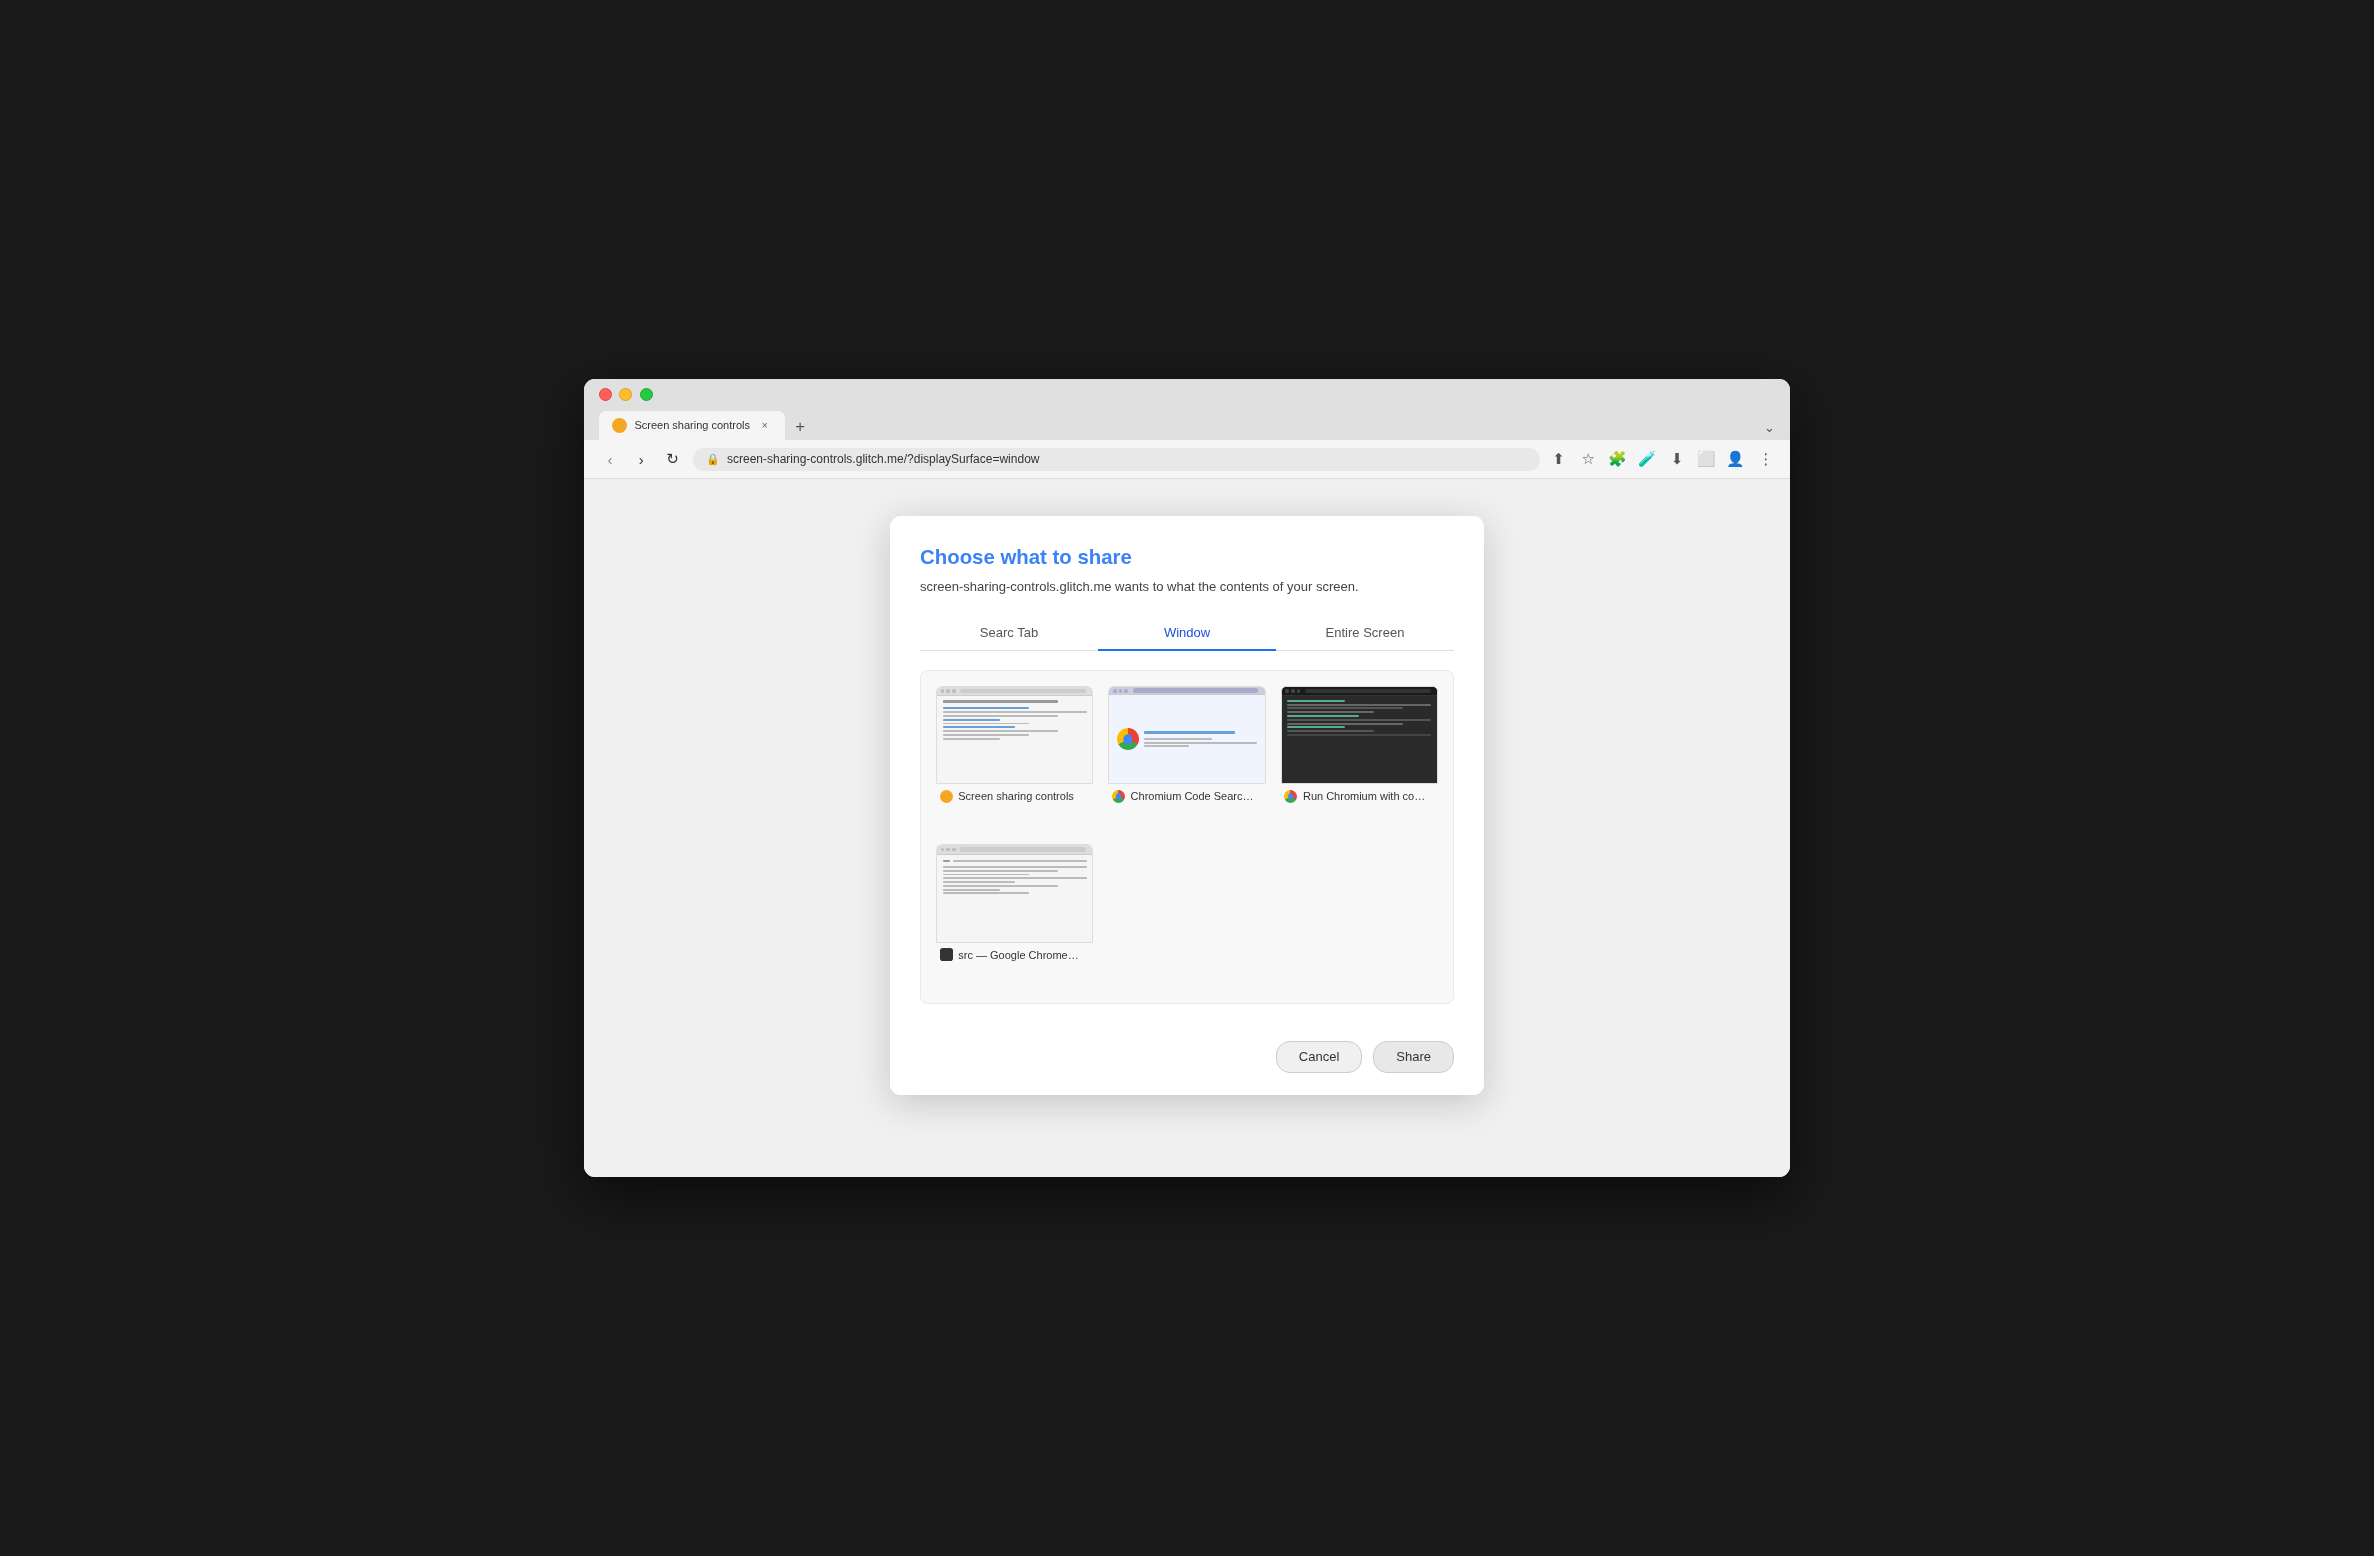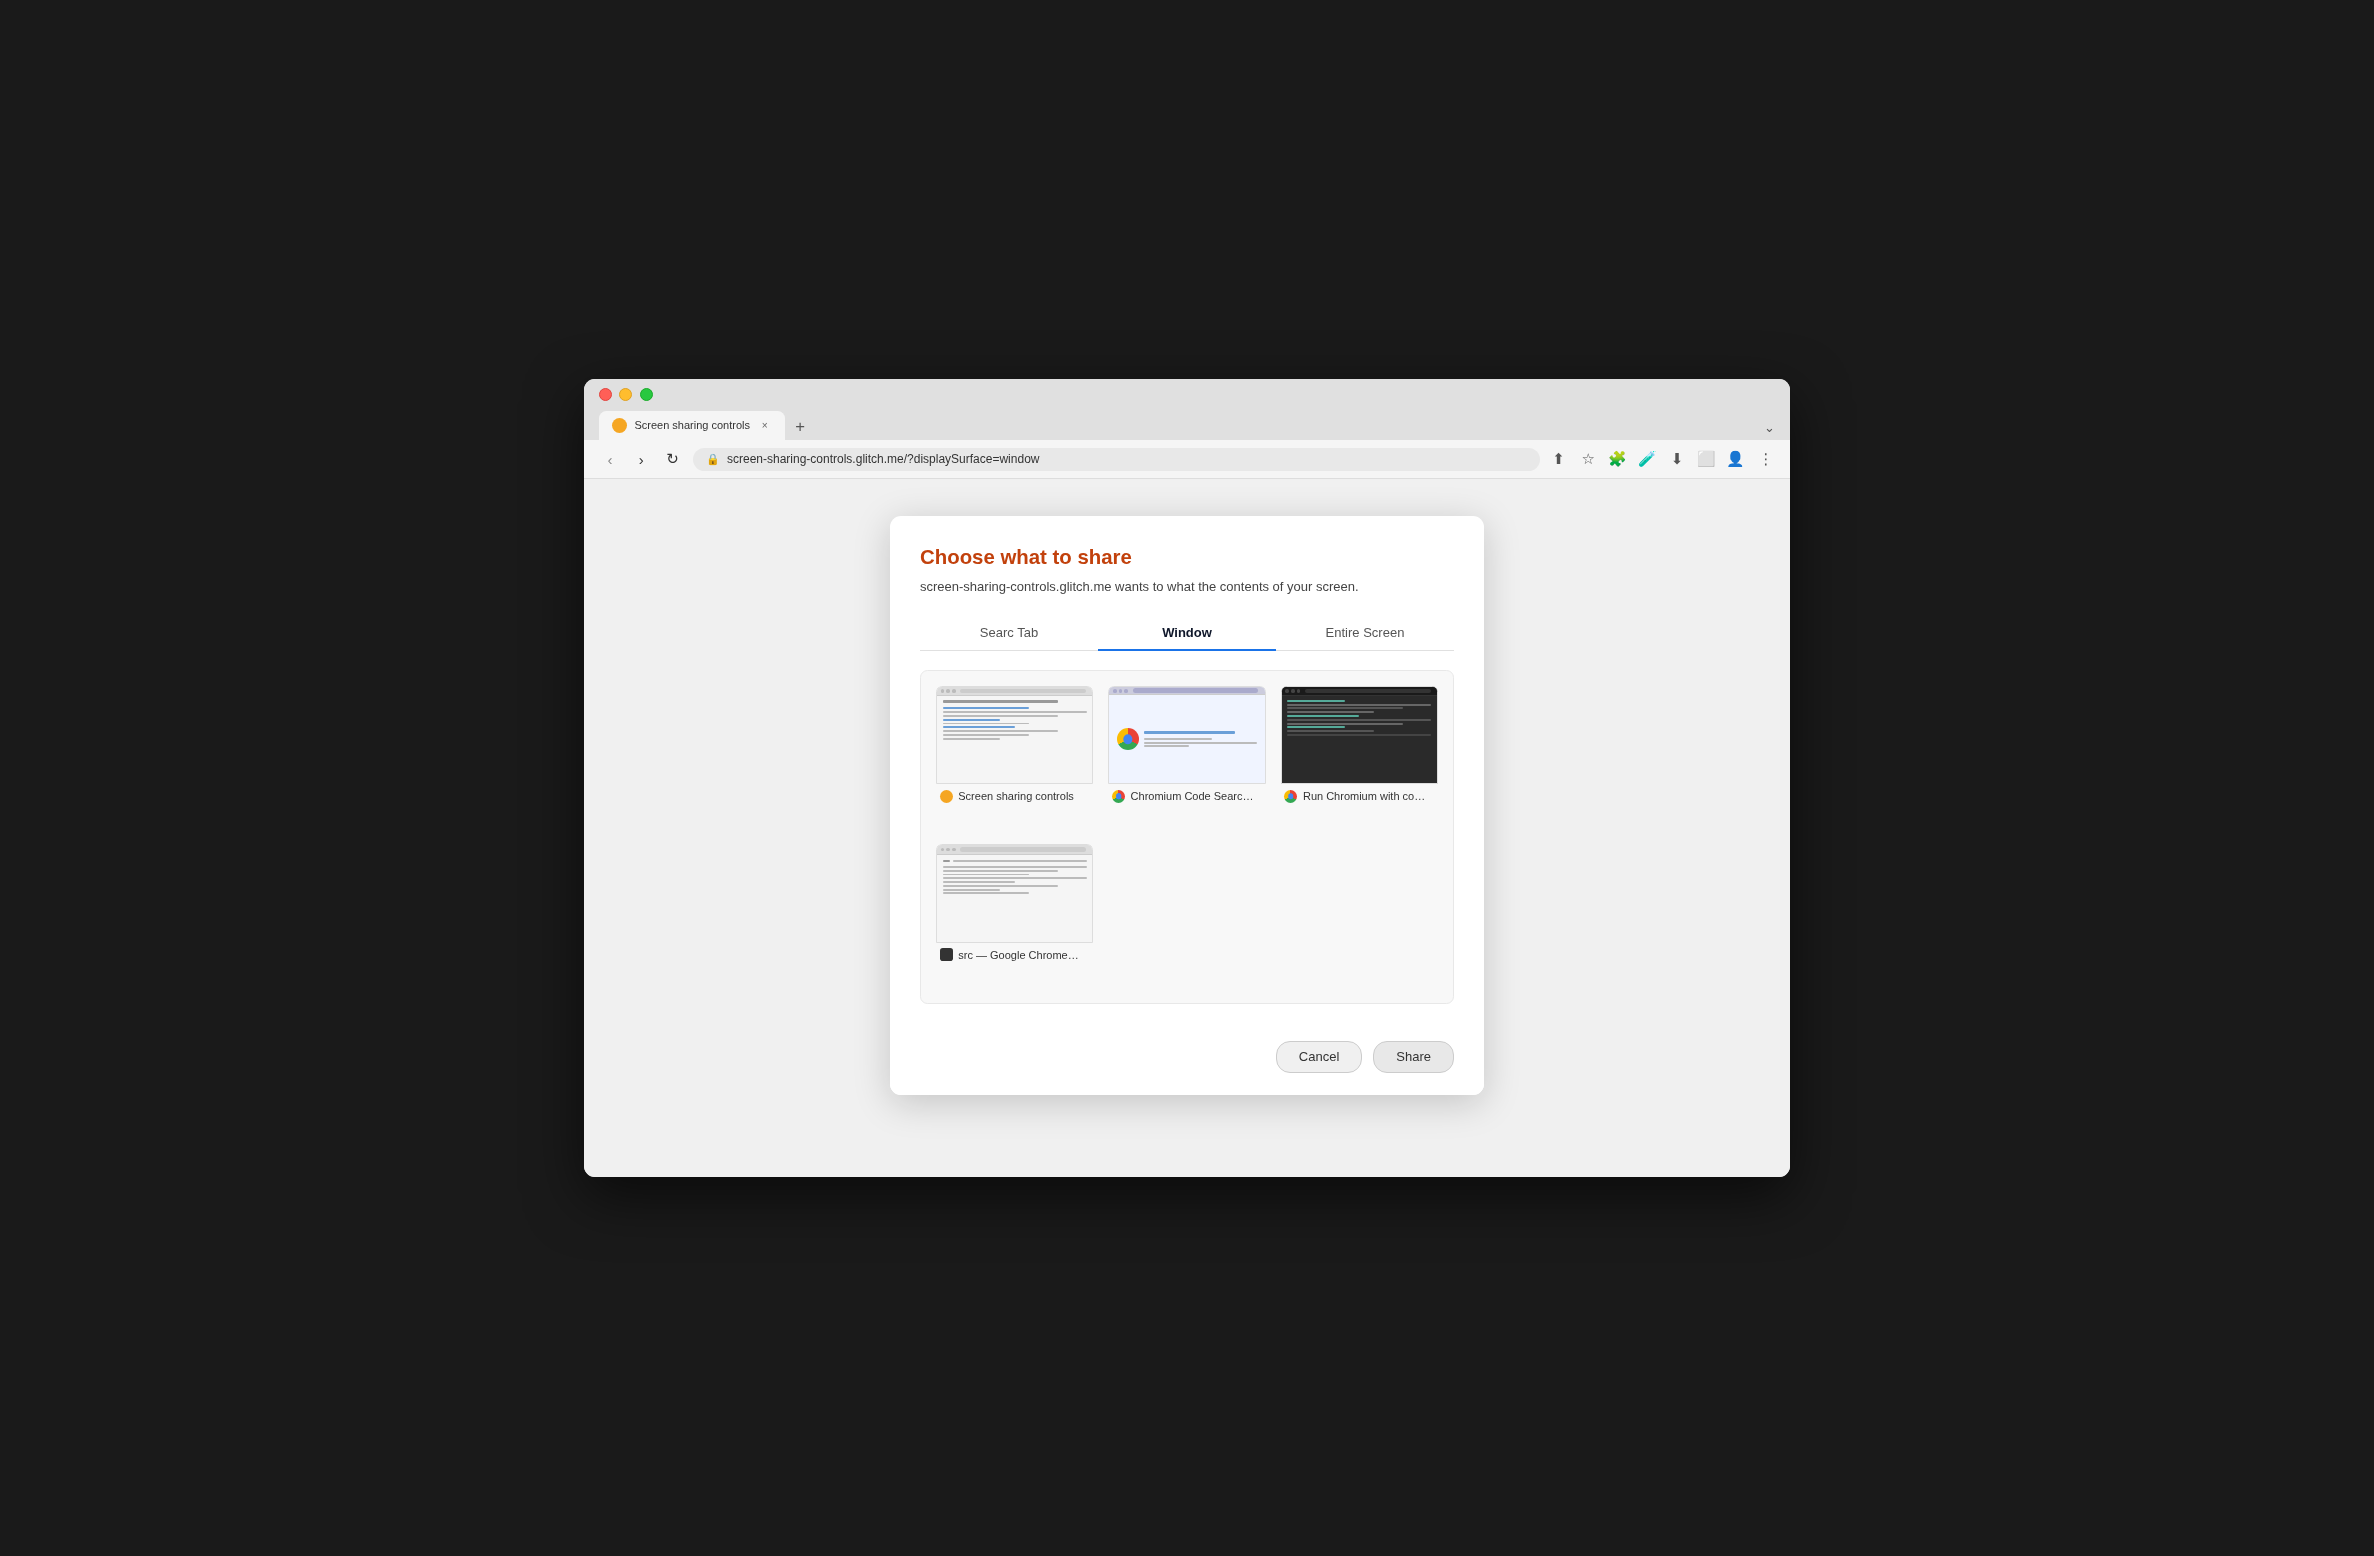--- a/index.html
+++ b/index.html
@@ -200,21 +200,21 @@
       overflow: hidden;
     }
 
     .modal-body {
       padding: 30px 30px 22px;
     }
 
     .modal-title {
       font-size: 20.4px;
       font-weight: 600;
-      color: #c2410c;
+      color: #3b82f6;
       margin-bottom: 9.3px;
     }
 
     .modal-subtitle {
       font-size: 13px;
       color: #444;
       margin-bottom: 22px;
     }
 
     
@@ -229,23 +229,23 @@
       text-align: center;
       padding: 9.3px 0;
       font-size: 13px;
       color: #555;
       cursor: pointer;
       border-bottom: 2.8px solid transparent;
       margin-bottom: -0.9px;
     }
 
     .share-tab.active {
-      color: #0f172a;
+      color: #1d4ed8;
       border-bottom: 2.8px solid #1a73e8;
-      font-weight: 700;
+      font-weight: 400;
     }
 
     
     .windows-grid {
       display: grid;
       grid-template-columns: repeat(3, 1fr);
       gap: 15px;
       background: #f8f8f8;
       border: 0.9px solid #e8e8e8;
       border-radius: 7.4px;

